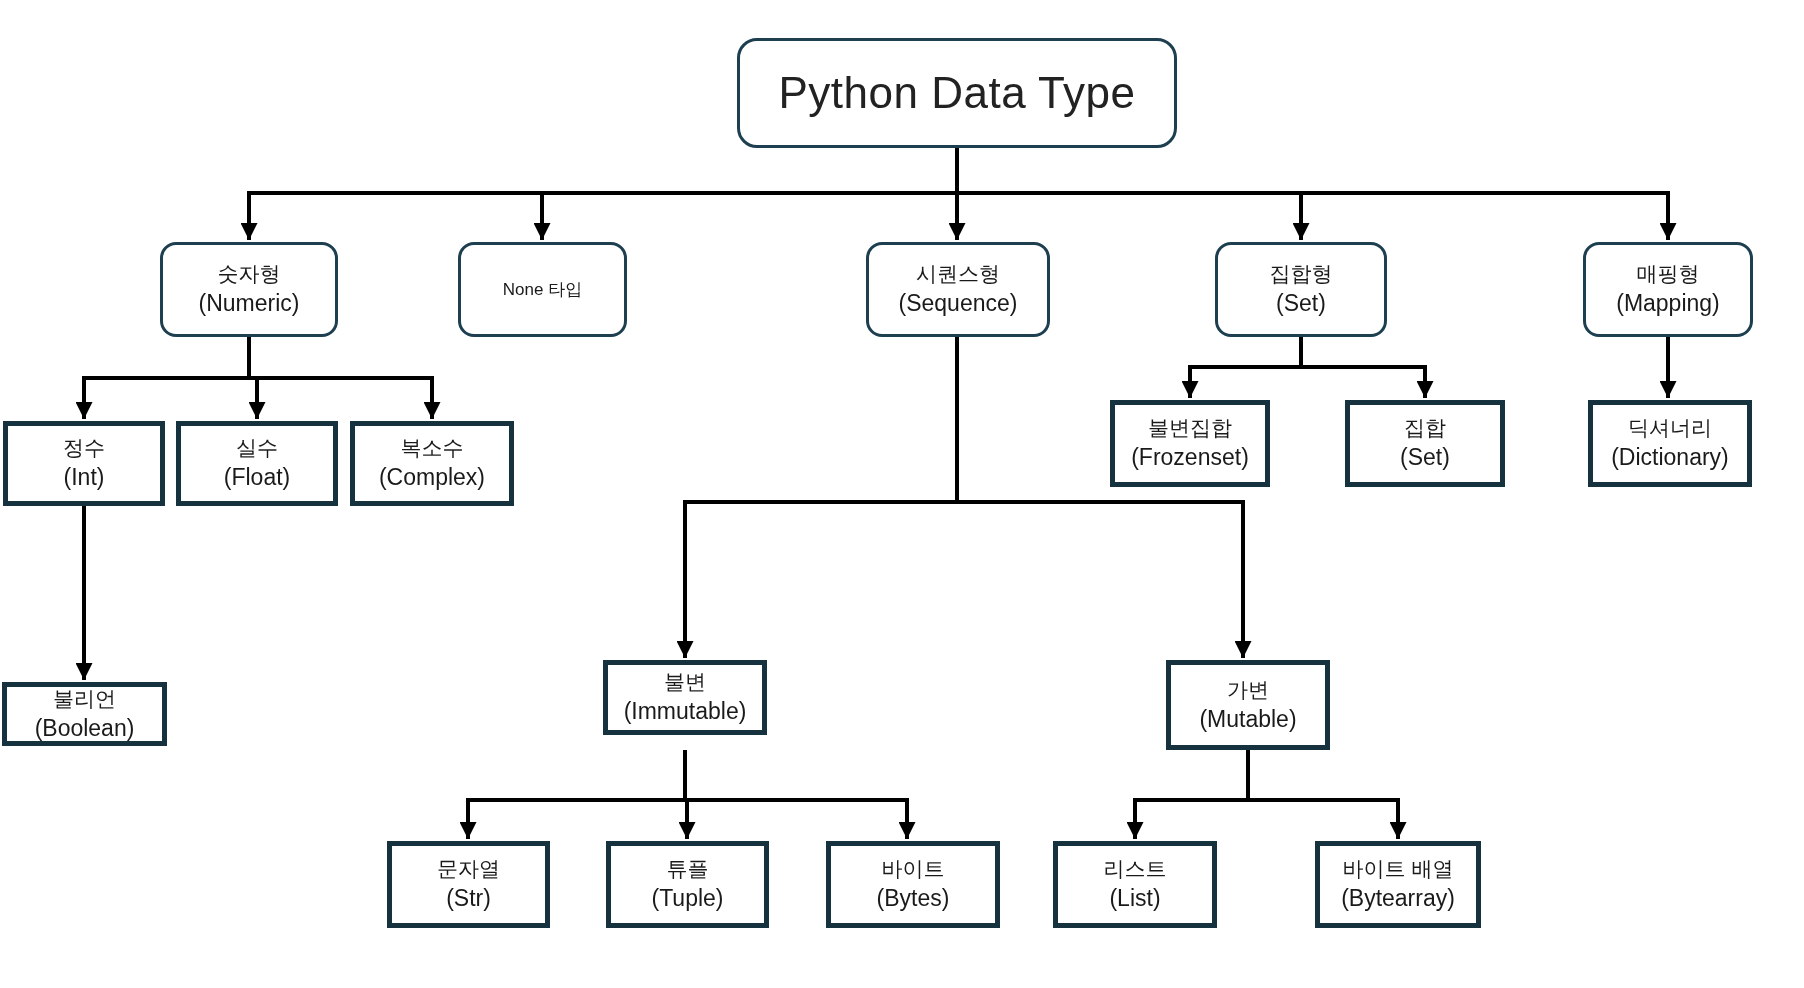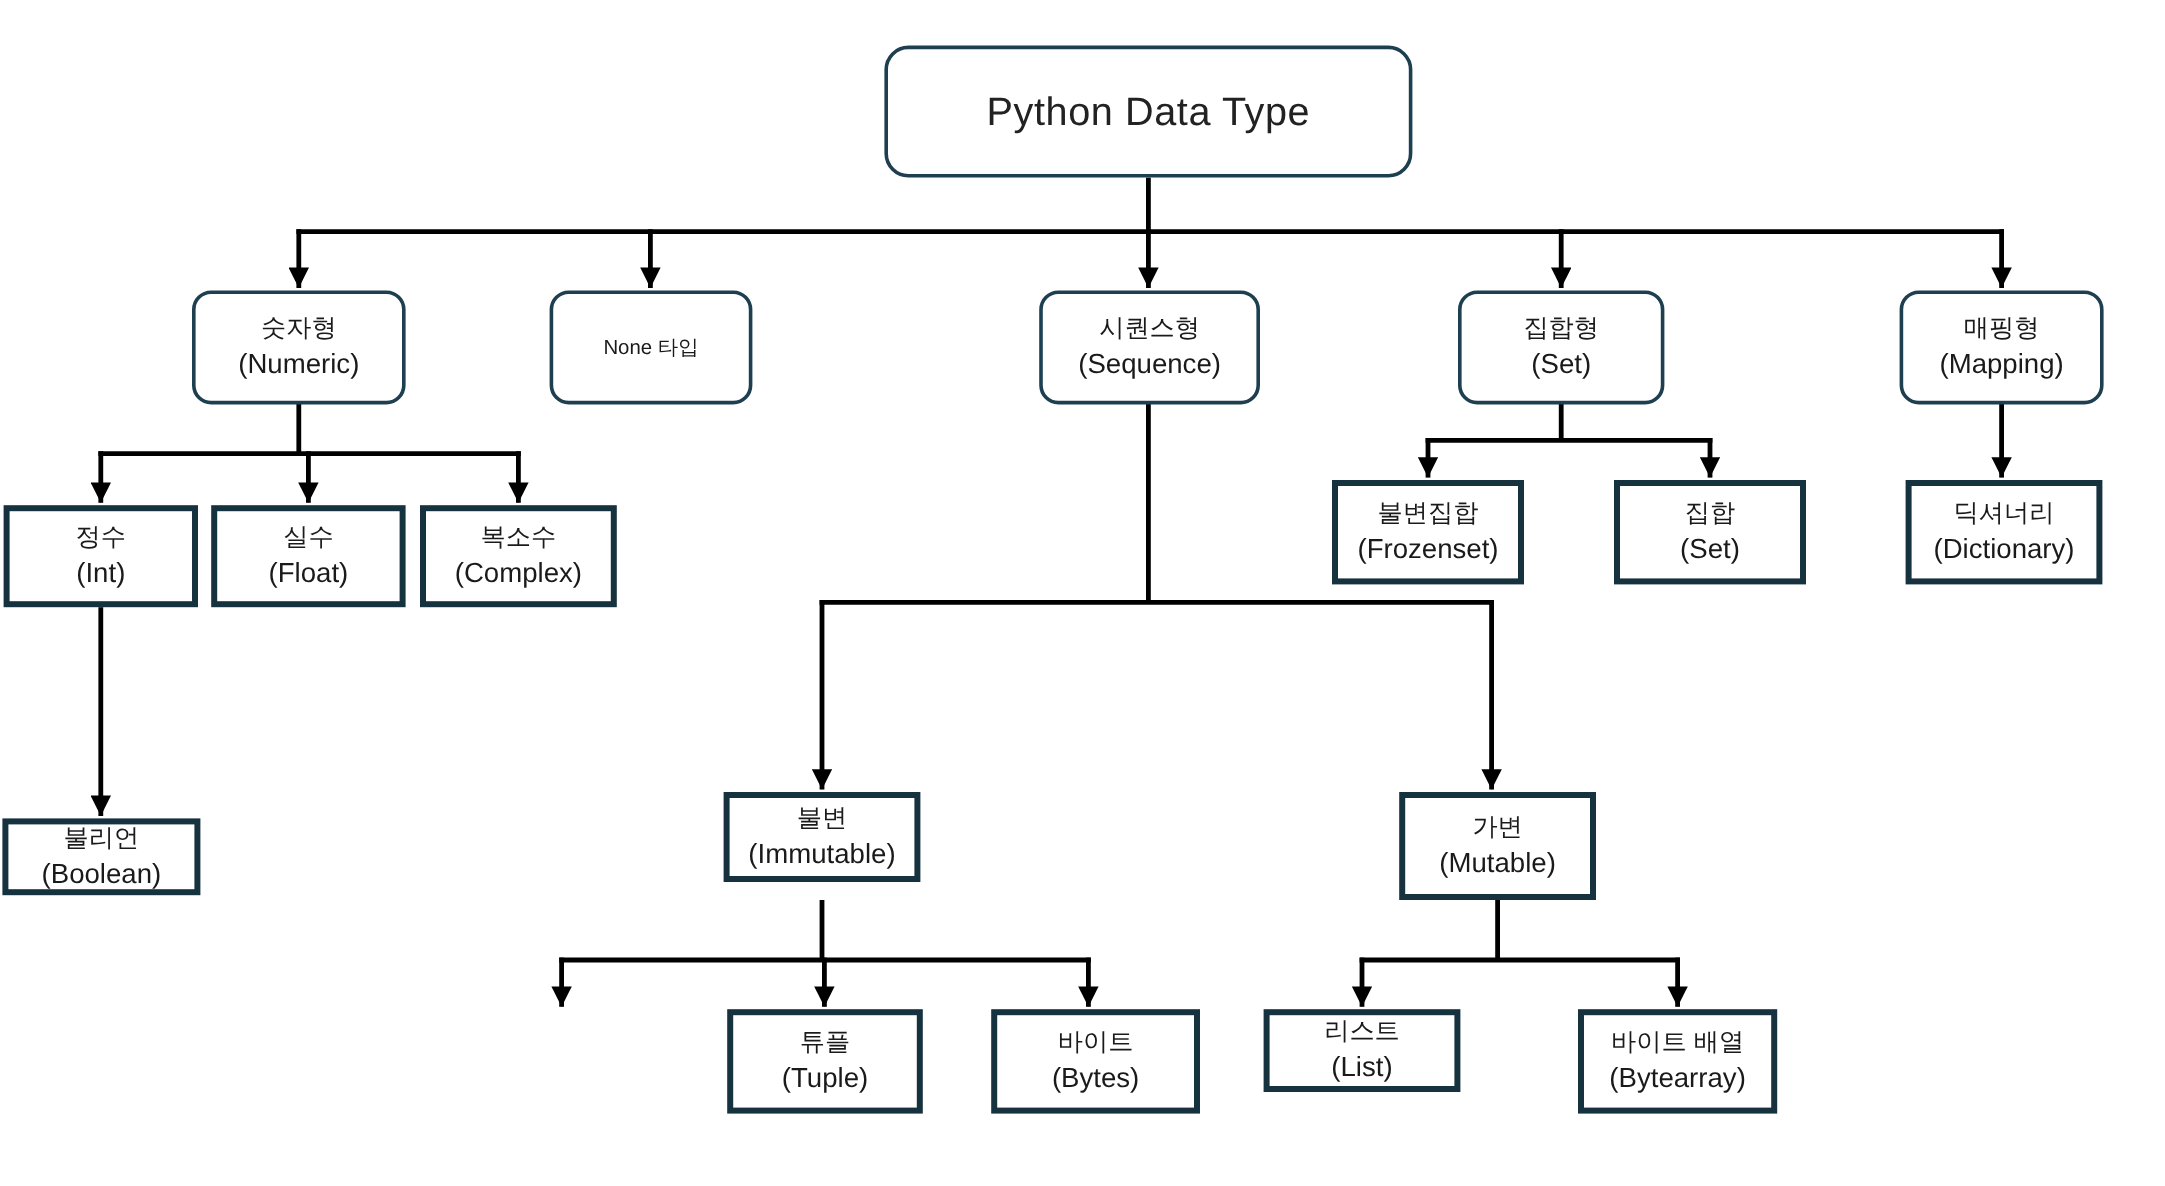--- a/index.html
+++ b/index.html
@@ -14,21 +14,21 @@
   .node{
     position:absolute;
     background:#ffffff;
     display:flex;flex-direction:column;align-items:center;justify-content:center;
     text-align:center;color:#1a1a1a;
     box-sizing:border-box;
   }
   .square{border:5px solid #16323f;}
   .round{border:3.5px solid #1d3f50;border-radius:16px;}
   .rootbox{border:3px solid #1d3f50;border-radius:20px;}
-  .rootbox .title{font-size:33px;letter-spacing:0.5px;color:#222;}
+  .rootbox .title{font-size:44px;letter-spacing:0.5px;color:#222;}
   .ko{font-size:21px;line-height:1.32;}
   .en{font-size:23px;line-height:1.32;}
   .single{font-size:17px;}
 </style>
 </head>
 <body>
 
 <div id="stage">
 
   <svg id="wires" viewBox="0 0 1804 988" xmlns="http://www.w3.org/2000/svg">
@@ -146,32 +146,36 @@
   <div class="node square" style="left:603px;top:660px;width:164px;height:75px">
     <span class="ko">불변</span>
     <span class="en">(Immutable)</span>
   </div>
 
   <div class="node square" style="left:1166px;top:660px;width:164px;height:90px">
     <span class="ko">가변</span>
     <span class="en">(Mutable)</span>
   </div>
 
+  <div class="node square" style="left:387px;top:841px;width:163px;height:87px">
+    <span class="ko">문자열</span>
+    <span class="en">(Str)</span>
+  </div>
 
   <div class="node square" style="left:606px;top:841px;width:163px;height:87px">
     <span class="ko">튜플</span>
     <span class="en">(Tuple)</span>
   </div>
 
   <div class="node square" style="left:826px;top:841px;width:174px;height:87px">
     <span class="ko">바이트</span>
     <span class="en">(Bytes)</span>
   </div>
 
-  <div class="node square" style="left:1053px;top:841px;width:164px;height:69px">
+  <div class="node square" style="left:1053px;top:841px;width:164px;height:87px">
     <span class="ko">리스트</span>
     <span class="en">(List)</span>
   </div>
 
   <div class="node square" style="left:1315px;top:841px;width:166px;height:87px">
     <span class="ko">바이트 배열</span>
     <span class="en">(Bytearray)</span>
   </div>
 
 </div>

